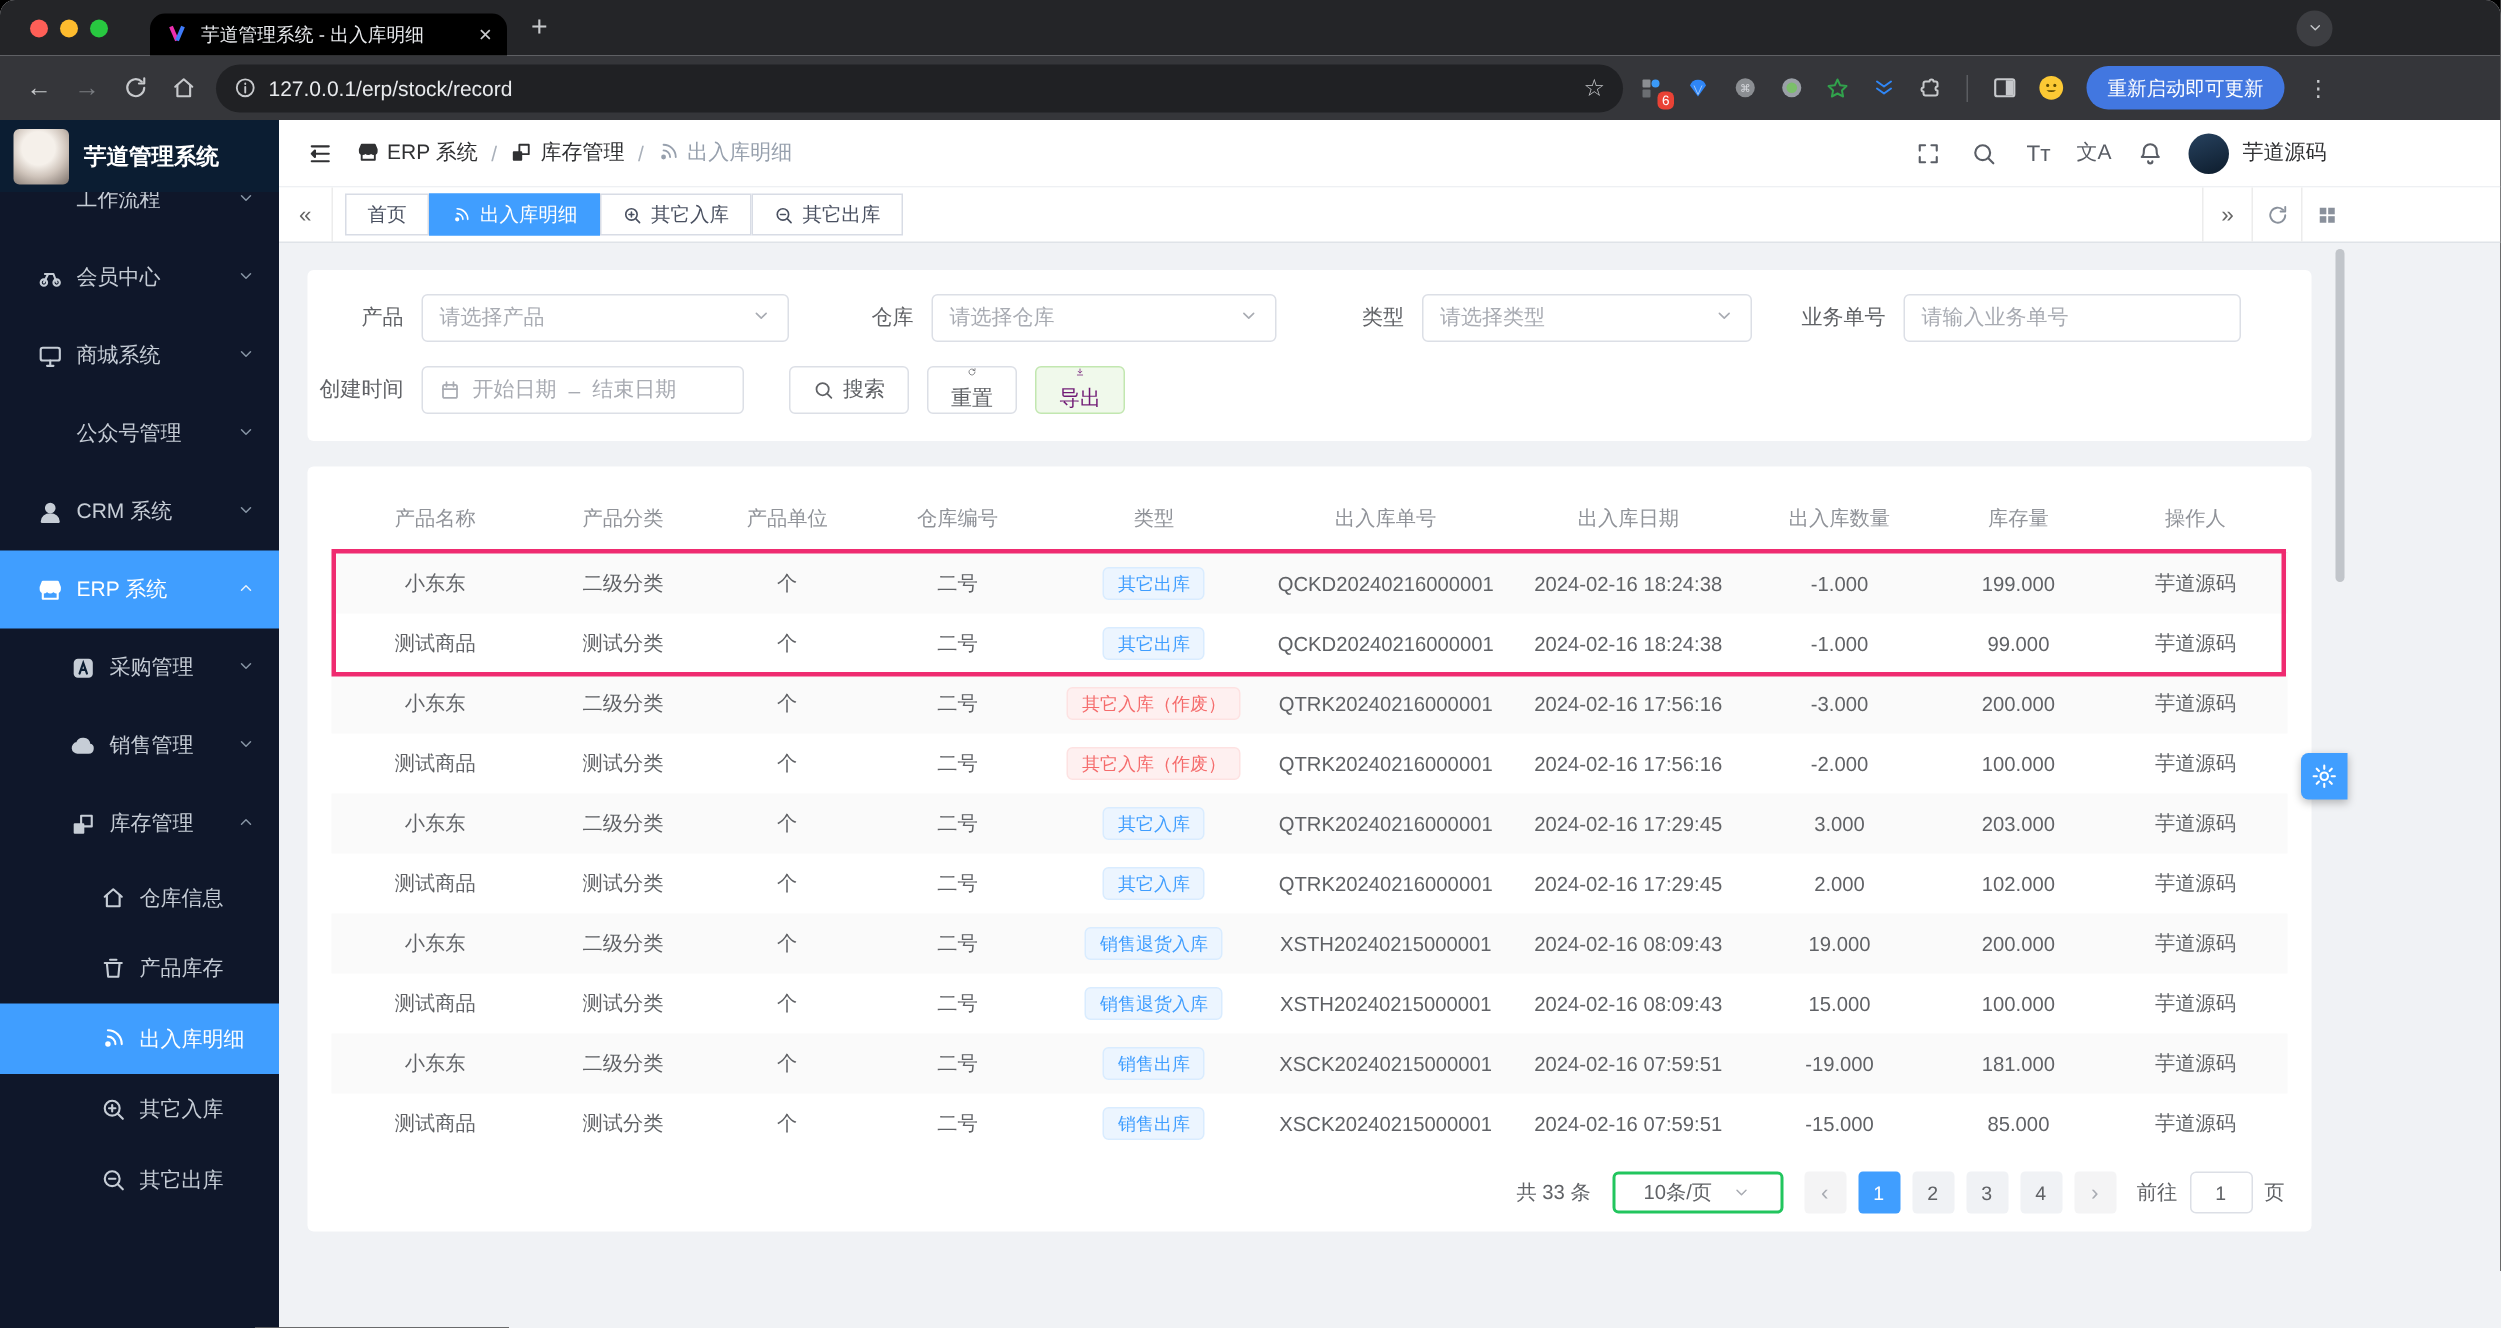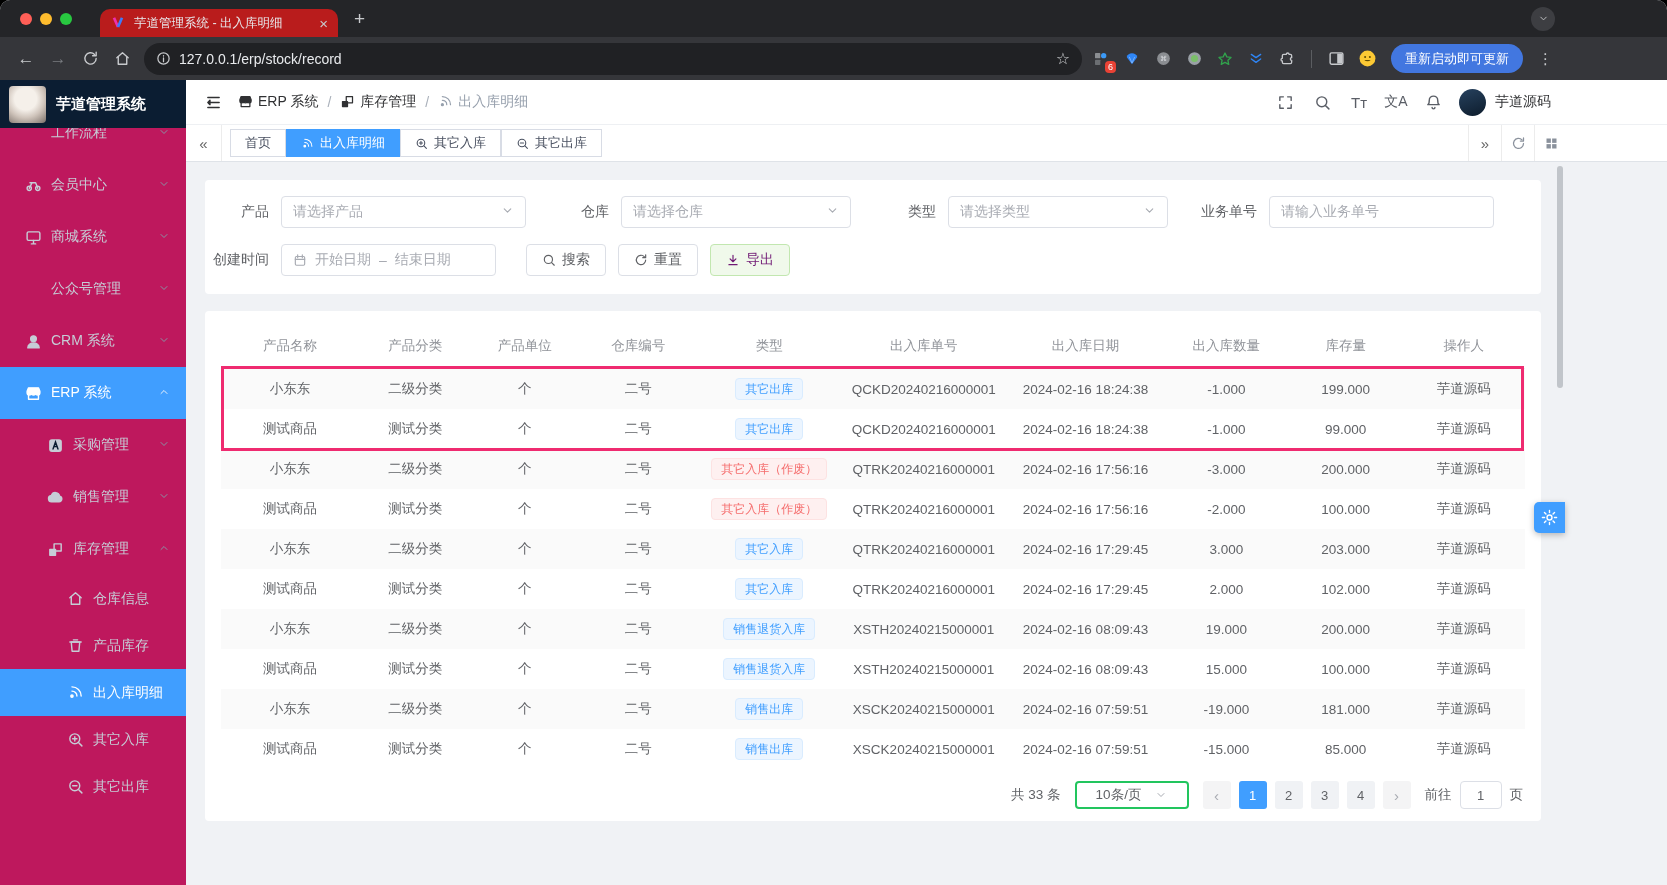--- a/index.html
+++ b/index.html
@@ -5,40 +5,40 @@
   * { margin:0; padding:0; box-sizing:border-box; }
   html,body { width:1667px; height:885px; overflow:hidden; background:#000; }
   body { font-family:"Liberation Sans","DejaVu Sans",sans-serif; font-size:13px; }
   .stage { position:relative; width:1667px; height:885px; border-radius:10px 10px 0 0; overflow:hidden; background:#f0f2f5; }
 
   
   .tabstrip { height:37px; background:#242528; display:flex; align-items:center; }
   .lights { display:flex; gap:8px; padding:0 14px 0 20px; }
   .light { width:12px; height:12px; border-radius:50%; }
   .l-red{background:#ff5f57;} .l-yel{background:#febc2e;} .l-grn{background:#28c840;}
-  .btab { margin-left:14px; height:28px; align-self:flex-end; width:238px; background:#b91c1c; border-radius:10px 10px 0 0; display:flex; align-items:center; padding:0 10px; gap:8px; color:#e8eaed; }
+  .btab { margin-left:14px; height:28px; align-self:flex-end; width:238px; background:#000000; border-radius:10px 10px 0 0; display:flex; align-items:center; padding:0 10px; gap:8px; color:#e8eaed; }
   .btab-title { flex:1; font-size:12.5px; white-space:nowrap; overflow:hidden; }
   .btab-close { color:#c7c9cc; font-size:15px; cursor:default; }
   .newtab { color:#c7c9cc; font-size:19px; margin-left:16px; }
   .tabsearch { margin-left:auto; margin-right:112px; width:24px; height:24px; border-radius:50%; background:#3d3e42; color:#c7c9cc; display:flex; align-items:center; justify-content:center; }
   .toolbar { height:43px; background:#35363a; display:flex; align-items:center; padding-left:10px; }
   .nav-ic { width:32px; height:32px; display:flex; align-items:center; justify-content:center; color:#c7c9cc; font-size:17px; }
   .nav-ic svg { width:17px; height:17px; }
   .urlpill { flex:1; height:32px; margin:0 8px 0 6px; background:#202124; border-radius:16px; display:flex; align-items:center; padding:0 12px; color:#e8eaed; gap:8px; }
   .urlpill .url { flex:1; font-size:14px; }
   .exts { display:flex; align-items:center; gap:9px; margin-right:108px; }
   .ext { width:22px; height:22px; display:flex; align-items:center; justify-content:center; position:relative; }
   .ext-badge { position:absolute; bottom:-3px; right:-4px; background:#e94235; color:#fff; font-size:9px; border-radius:4px; padding:1px 3px; }
   .vdiv { width:1px; height:18px; background:#5b5d61; margin:0 4px; }
   .update-btn { background:#4277e0; color:#fff; border-radius:15px; height:29px; display:flex; align-items:center; padding:0 14px; font-size:13px; margin-left:4px; }
   .kebab { color:#c7c9cc; font-size:15px; padding:0 6px; }
 
   
   .app { position:absolute; top:80px; left:0; right:0; bottom:0; display:flex; }
-  .sidebar { width:186px; background:#be185d; color:#c6cdd6; flex-shrink:0; overflow:hidden; position:relative; z-index:2; }
+  .sidebar { width:186px; background:#0f172a; color:#c6cdd6; flex-shrink:0; overflow:hidden; position:relative; z-index:2; }
   .logo { height:48px; display:flex; align-items:center; gap:10px; padding:0 8px 0 9px; background:#0b1d32; position:relative; z-index:3; }
   .logo-img { width:37px; height:37px; border-radius:4px; background:radial-gradient(circle at 45% 35%, #f5f0ea 0 35%, #cfc4bb 60%, #7a6f68 100%); flex-shrink:0; }
   .logo-title { color:#fff; font-size:15px; font-weight:bold; white-space:nowrap; }
   .nav { margin-top:-21px; position:relative; z-index:1; }
   .mi { height:52px; display:flex; align-items:center; padding:0 16px 0 24px; gap:9px; font-size:14px; cursor:pointer; }
   .mi .ic { width:18px; height:18px; flex-shrink:0; display:flex; align-items:center; justify-content:center; }
   .mi .ic svg { width:17px; height:17px; }
   .mi .lbl { flex:1; white-space:nowrap; }
   .mi .arr svg { width:12px; height:12px; color:#8795a5; }
   .mi.active { background:#409eff; color:#fff; }
@@ -85,21 +85,21 @@
   .sel { justify-content:space-between; }
   .sel .cv svg { width:13px; height:13px; color:#a8abb2; }
   .w245 { width:245px; } .w230 { width:230px; } .w220 { width:220px; } .w225 { width:225px; }
   .gap1 { margin-left:55px; } .gap2 { margin-left:57px; } .gap3 { margin-left:33px; }
   .dr { width:215px; gap:8px; }
   .dr svg { width:14px; height:14px; color:#a8abb2; flex-shrink:0; }
   .dr .dsep { color:#a8abb2; }
   .btn { height:32px; border:1px solid #dcdfe6; border-radius:4px; background:#fff; color:#606266; display:flex; align-items:center; gap:6px; padding:0 15px; font-size:14px; cursor:pointer; }
   .btn svg { width:14px; height:14px; }
   .btn.green { color:#701a75; background:#f0f9eb; border-color:#c2e7b0; }
-  .ml30 { margin-left:30px; } .ml12 { margin-left:12px; }
+  .ml30 { margin-left:30px; } .ml12 { margin-left:12px;flex-direction:column; }
 
   
   .tcard { margin-top:17px; padding:12px 16px 17px 16px; height:510px; }
   .tgrid { display:grid; grid-template-columns:10.6% 8.6% 8.2% 9.2% 10.9% 12.8% 12% 9.6% 8.7% 9.4%; align-items:center; }
   .thead { height:46px; color:#909399; font-size:13.5px; font-weight:500; border-bottom:1px solid #ebeef5; }
   .th, .td { text-align:center; white-space:nowrap; overflow:visible; }
   .tbody { position:relative; }
   .trow { height:40px; color:#606266; font-size:13.5px; }
   .trow:nth-of-type(even) { background:#fafafa; }
   .badge { display:inline-block; font-size:12px; border-radius:4px; padding:4px 9px; line-height:1; }

